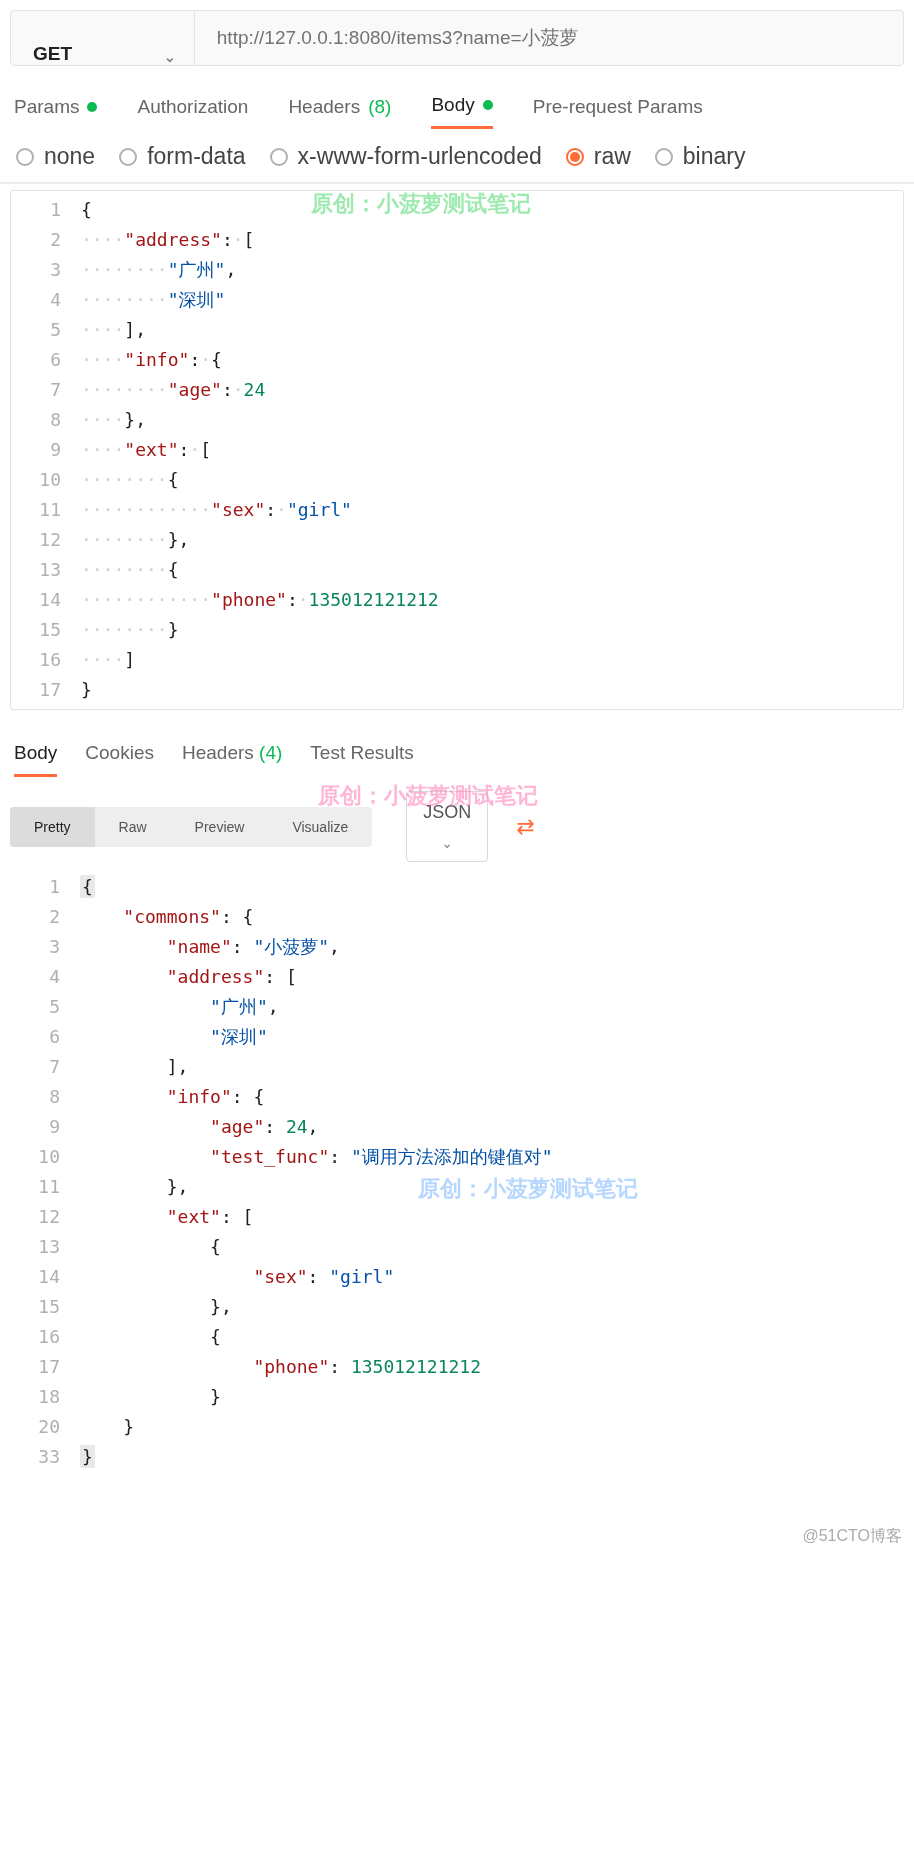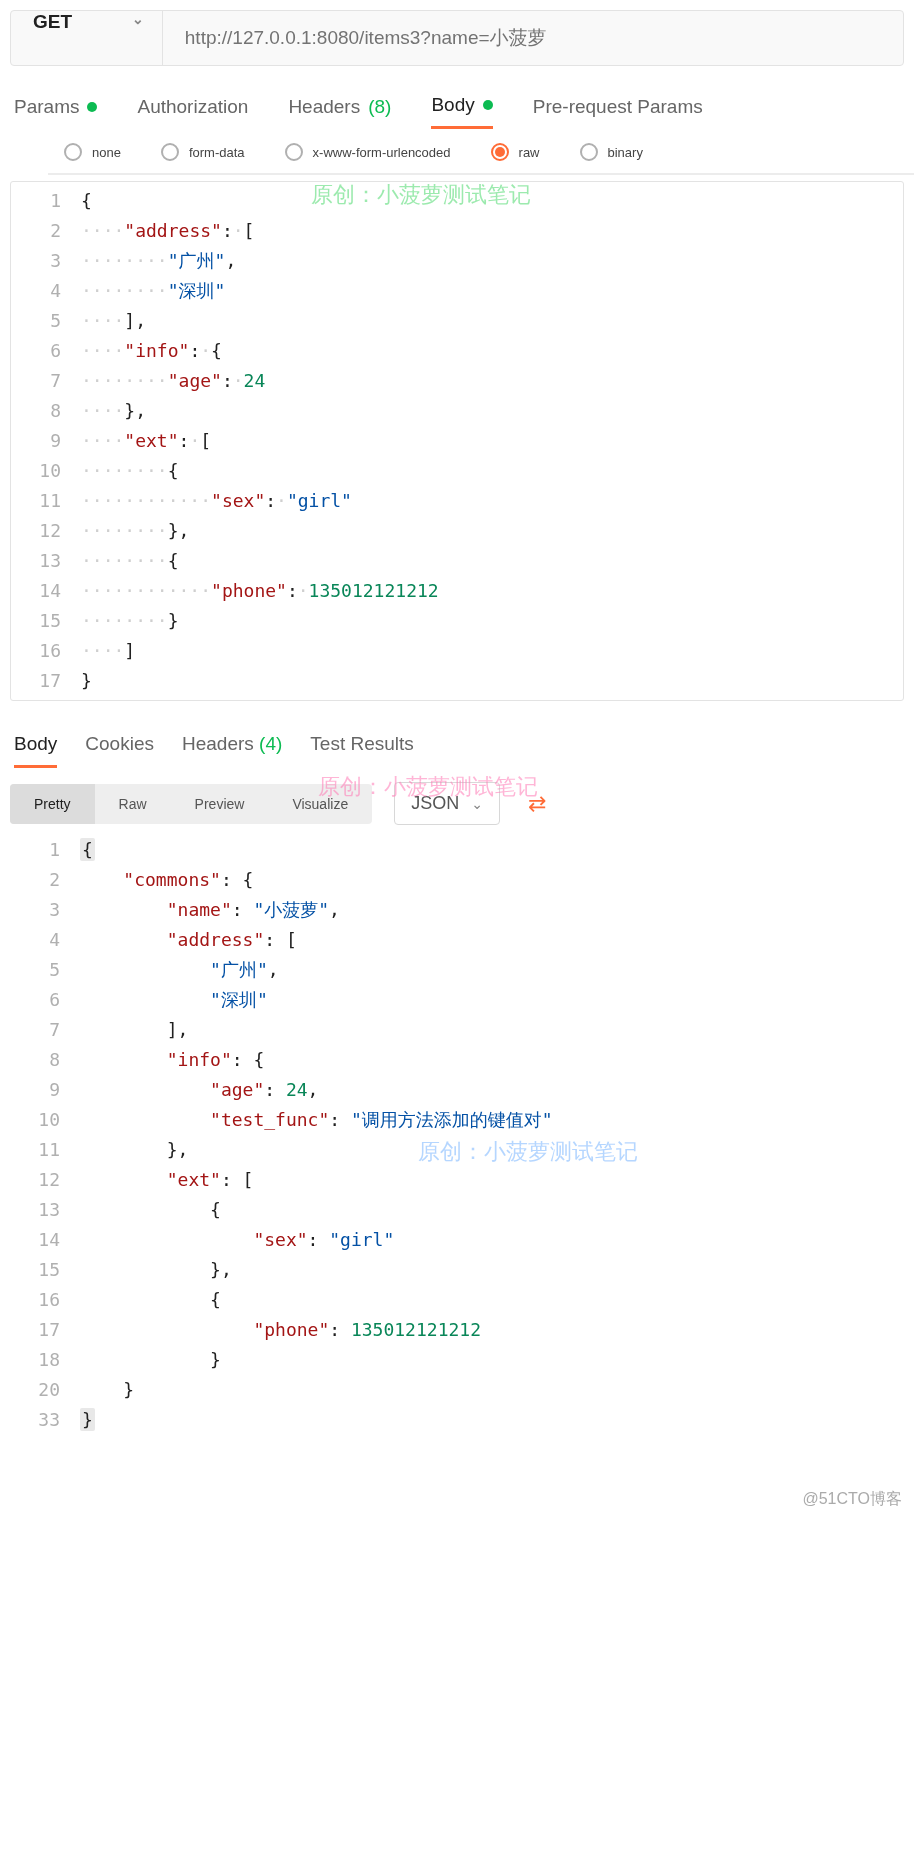--- a/index.html
+++ b/index.html
@@ -14,28 +14,28 @@
   display: flex;
   margin: 10px;
   border: 1px solid #e3e3e3;
   border-radius: 4px;
   background: #f9f9f9;
   height: 56px;
   align-items: center;
 }
 .method-sel {
   display: flex;
-  align-items: flex-start;
+  align-items: flex-end;
   padding: 0 18px 0 22px;
   height: 100%;
   font-weight: 600;
   font-size: 19px;
   color: #212121;
   border-right: 1px solid #e3e3e3;
-  gap: 60px;
+  gap: 92px;
 }
 .chevron { font-size: 14px; color: #888; }
 .url-input {
   flex: 1;
   padding: 0 22px;
   font-size: 19px;
   color: #737373;
   background: transparent;
   border: none;
 }
@@ -56,26 +56,25 @@
 }
 .tab1.active {
   border-bottom: 3px solid #ff6c37;
   color: #212121;
 }
 .dot { width: 10px; height: 10px; border-radius: 50%; display: inline-block; }
 .dot.green { background: #0cbb52; }
 .count-green { color: #0cbb52; }
 .body-types {
   display: flex;
-  gap: 40px;
+  gap: 24px;
   padding: 14px 16px 12px 16px;
-  font-size: 13px;
+  font-size: 23px;
   color: #444;
   border-bottom: 2px solid #ececec;
-  margin-left: 48px;
 }
 .radio-row {
   display: flex;
   align-items: center;
   gap: 10px;
   cursor: pointer;
 }
 .radio {
   width: 18px; height: 18px;
   border-radius: 50%;
@@ -120,21 +119,21 @@
 .tok-punc { color: #212121; }
 .tok-str { color: #0451a5; }
 .tok-num { color: #098658; }
 .indent-guide {
   color: #cfcfcf;
 }
 .watermark {
   position: absolute;
   font-size: 22px;
   pointer-events: none;
-  font-weight: 400;
+  font-weight: 700;
 }
 .wm-green { color: rgba(90, 220, 120, 0.6); }
 .wm-pink { color: rgba(255, 120, 180, 0.55); }
 .wm-blue { color: rgba(120, 180, 255, 0.55); }
 .resp-tabs {
   display: flex;
   gap: 28px;
   padding: 20px 14px 0 14px;
   font-size: 19px;
   color: #666;
@@ -163,29 +162,30 @@
   padding: 12px 24px;
   font-size: 14px;
   color: #555;
   cursor: pointer;
 }
 .btn.active {
   background: #dcdcdc;
   color: #212121;
 }
 .json-sel {
-  margin-left: 22px;
+  margin-left: 34px;
   border: 1px solid #d8d8d8;
   border-radius: 4px;
   padding: 10px 16px;
   display: flex;
   align-items: center;
   gap: 12px;
   color: #555;
   cursor: pointer;
+  flex-direction: column;
 }
 .wrap-btn {
   margin-left: 18px;
   color: #ff6c37;
   font-size: 22px;
   cursor: pointer;
   padding: 8px 10px;
 }
 .code-block2 {
   margin: 4px 10px 0 10px;

